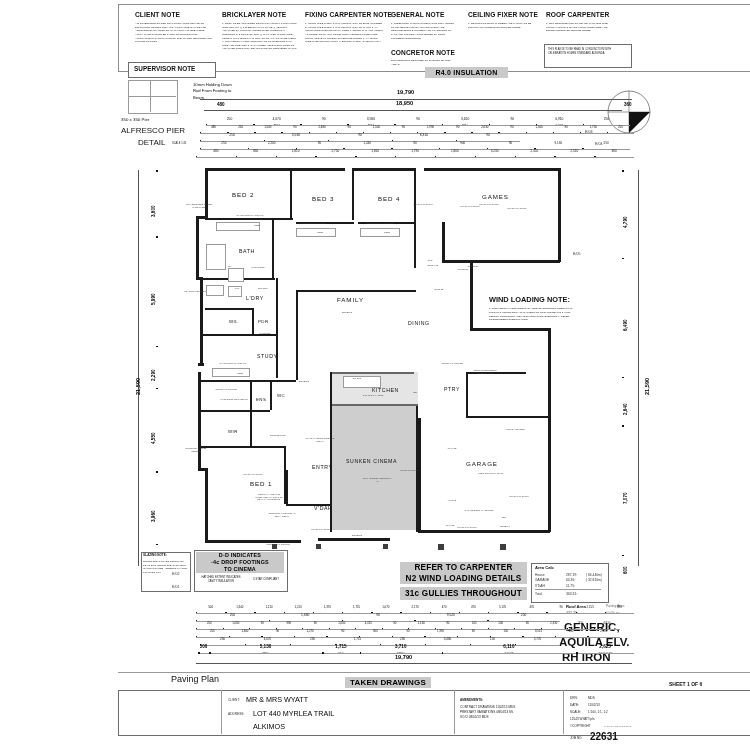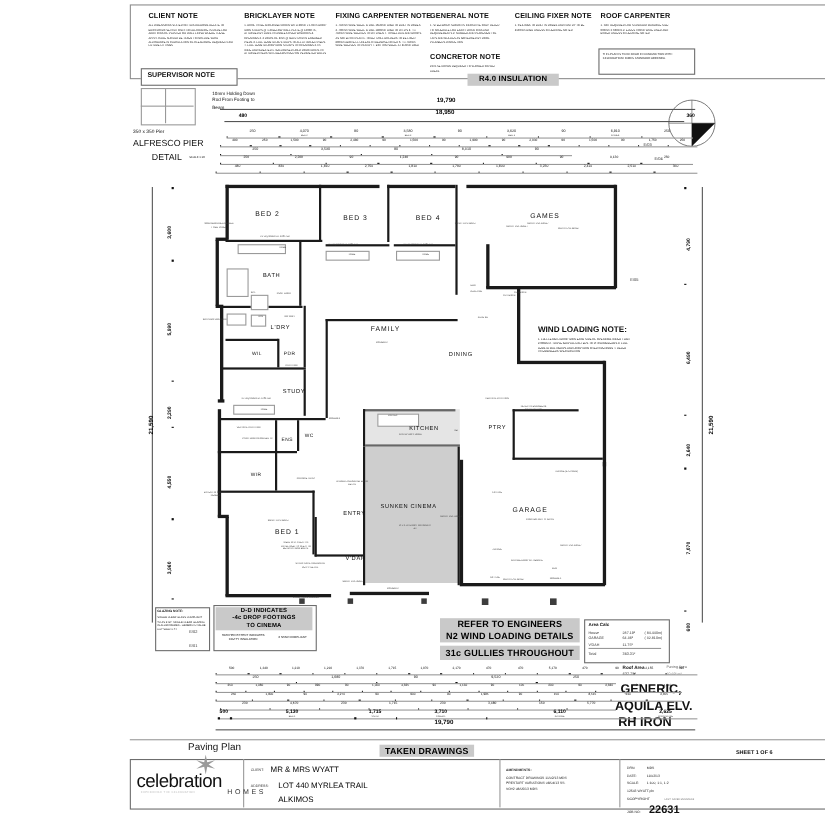--- a/index.html
+++ b/index.html
@@ -440,21 +440,21 @@
   <div class="box" style="left:194px;top:550px;width:92px;height:40px;"></div>
   <div class="hl" style="left:196px;top:552px;width:88px;height:21px;flex-direction:column;font-size:5.4px;line-height:1.25;">
     <span>D-D INDICATES</span>
     <span>-4c DROP FOOTINGS</span>
     <span>TO CINEMA</span>
   </div>
   <div class="t" style="left:199px;top:576px;width:44px;font-size:2.7px;line-height:1.5;white-space:normal;text-align:center;">HATCHED EXTENT INDICATES CAVITY INSULATION</div>
   <div class="t" style="left:250px;top:578px;width:32px;font-size:2.7px;line-height:1.5;white-space:normal;text-align:center;">6 STAR COMPLIANT</div>
 
   <div class="hl" style="left:400px;top:562px;width:127px;height:22px;flex-direction:column;font-size:8.2px;line-height:1.35;">
-    <span>REFER TO ENGINEERS</span>
+    <span>REFER TO CARPENTER</span>
     <span>N2 WIND LOADING DETAILS</span>
   </div>
   <div class="hl" style="left:400px;top:587px;width:127px;height:13px;font-size:8.2px;">
     <span>31c GULLIES THROUGHOUT</span>
   </div>
 
   <div class="box" style="left:531px;top:563px;width:76px;height:38px;"></div>
   <div class="t" style="left:535px;top:566px;font-size:4.1px;font-weight:bold;">Area Calc</div>
   <div id="area-rows">
       <div class="t tiny" style="left: 535px; top: 573px; font-size: 3.3px;">House</div>
@@ -643,30 +643,20 @@
     <span>TAKEN DRAWINGS</span>
   </div>
   <div class="t" style="left:669px;top:682px;font-size:5px;font-weight:bold;">SHEET 1 OF 6</div>
 
   <div id="titleblock">
     <div class="box" style="left:0;top:18px;width:632px;height:44px;"></div>
     <div class="ln vthin" style="left:103px;top:18px;width:.7px;height:44px;"></div>
     <div class="ln vthin" style="left:336px;top:18px;width:.7px;height:44px;"></div>
     <div class="ln vthin" style="left:445px;top:18px;width:.7px;height:44px;"></div>
 
-    <div id="logo">
-      <div class="star">
-        <svg width="22" height="18" viewBox="0 0 22 18">
-          <path d="M11 0 L12.4 7 L19.5 5.2 L13.6 9 L19.5 12.8 L12.4 11 L11 18 L9.6 11 L2.5 12.8 L8.4 9 L2.5 5.2 L9.6 7 Z" fill="#9a9a9a"></path>
-        </svg>
-      </div>
-      <div class="logo-word">celebration</div>
-      <div class="logo-sub">HOMES</div>
-      <div class="logo-tag">EXPERIENCE THE CELEBRATION</div>
-    </div>
 
     <div class="tbcell tb-lab" style="left:110px;top:26px;">CLIENT:</div>
     <div class="tbcell tb-val" style="left:128px;top:23px;">MR &amp; MRS WYATT</div>
     <div class="tbcell tb-lab" style="left:110px;top:40px;">ADDRESS:</div>
     <div class="tbcell tb-val" style="left:135px;top:37px;">LOT 440 MYRLEA TRAIL</div>
     <div class="tbcell tb-val" style="left:135px;top:50px;">ALKIMOS</div>
 
     <div class="tbcell tb-small" style="left:342px;top:26px;font-weight:bold;">AMENDMENTS:</div>
     <div id="amend-lines" style="position:absolute;left:342px;top:33px;">
         <div class="tb-small">CONTRACT DRAWINGS 11/02/13 MDS</div>

